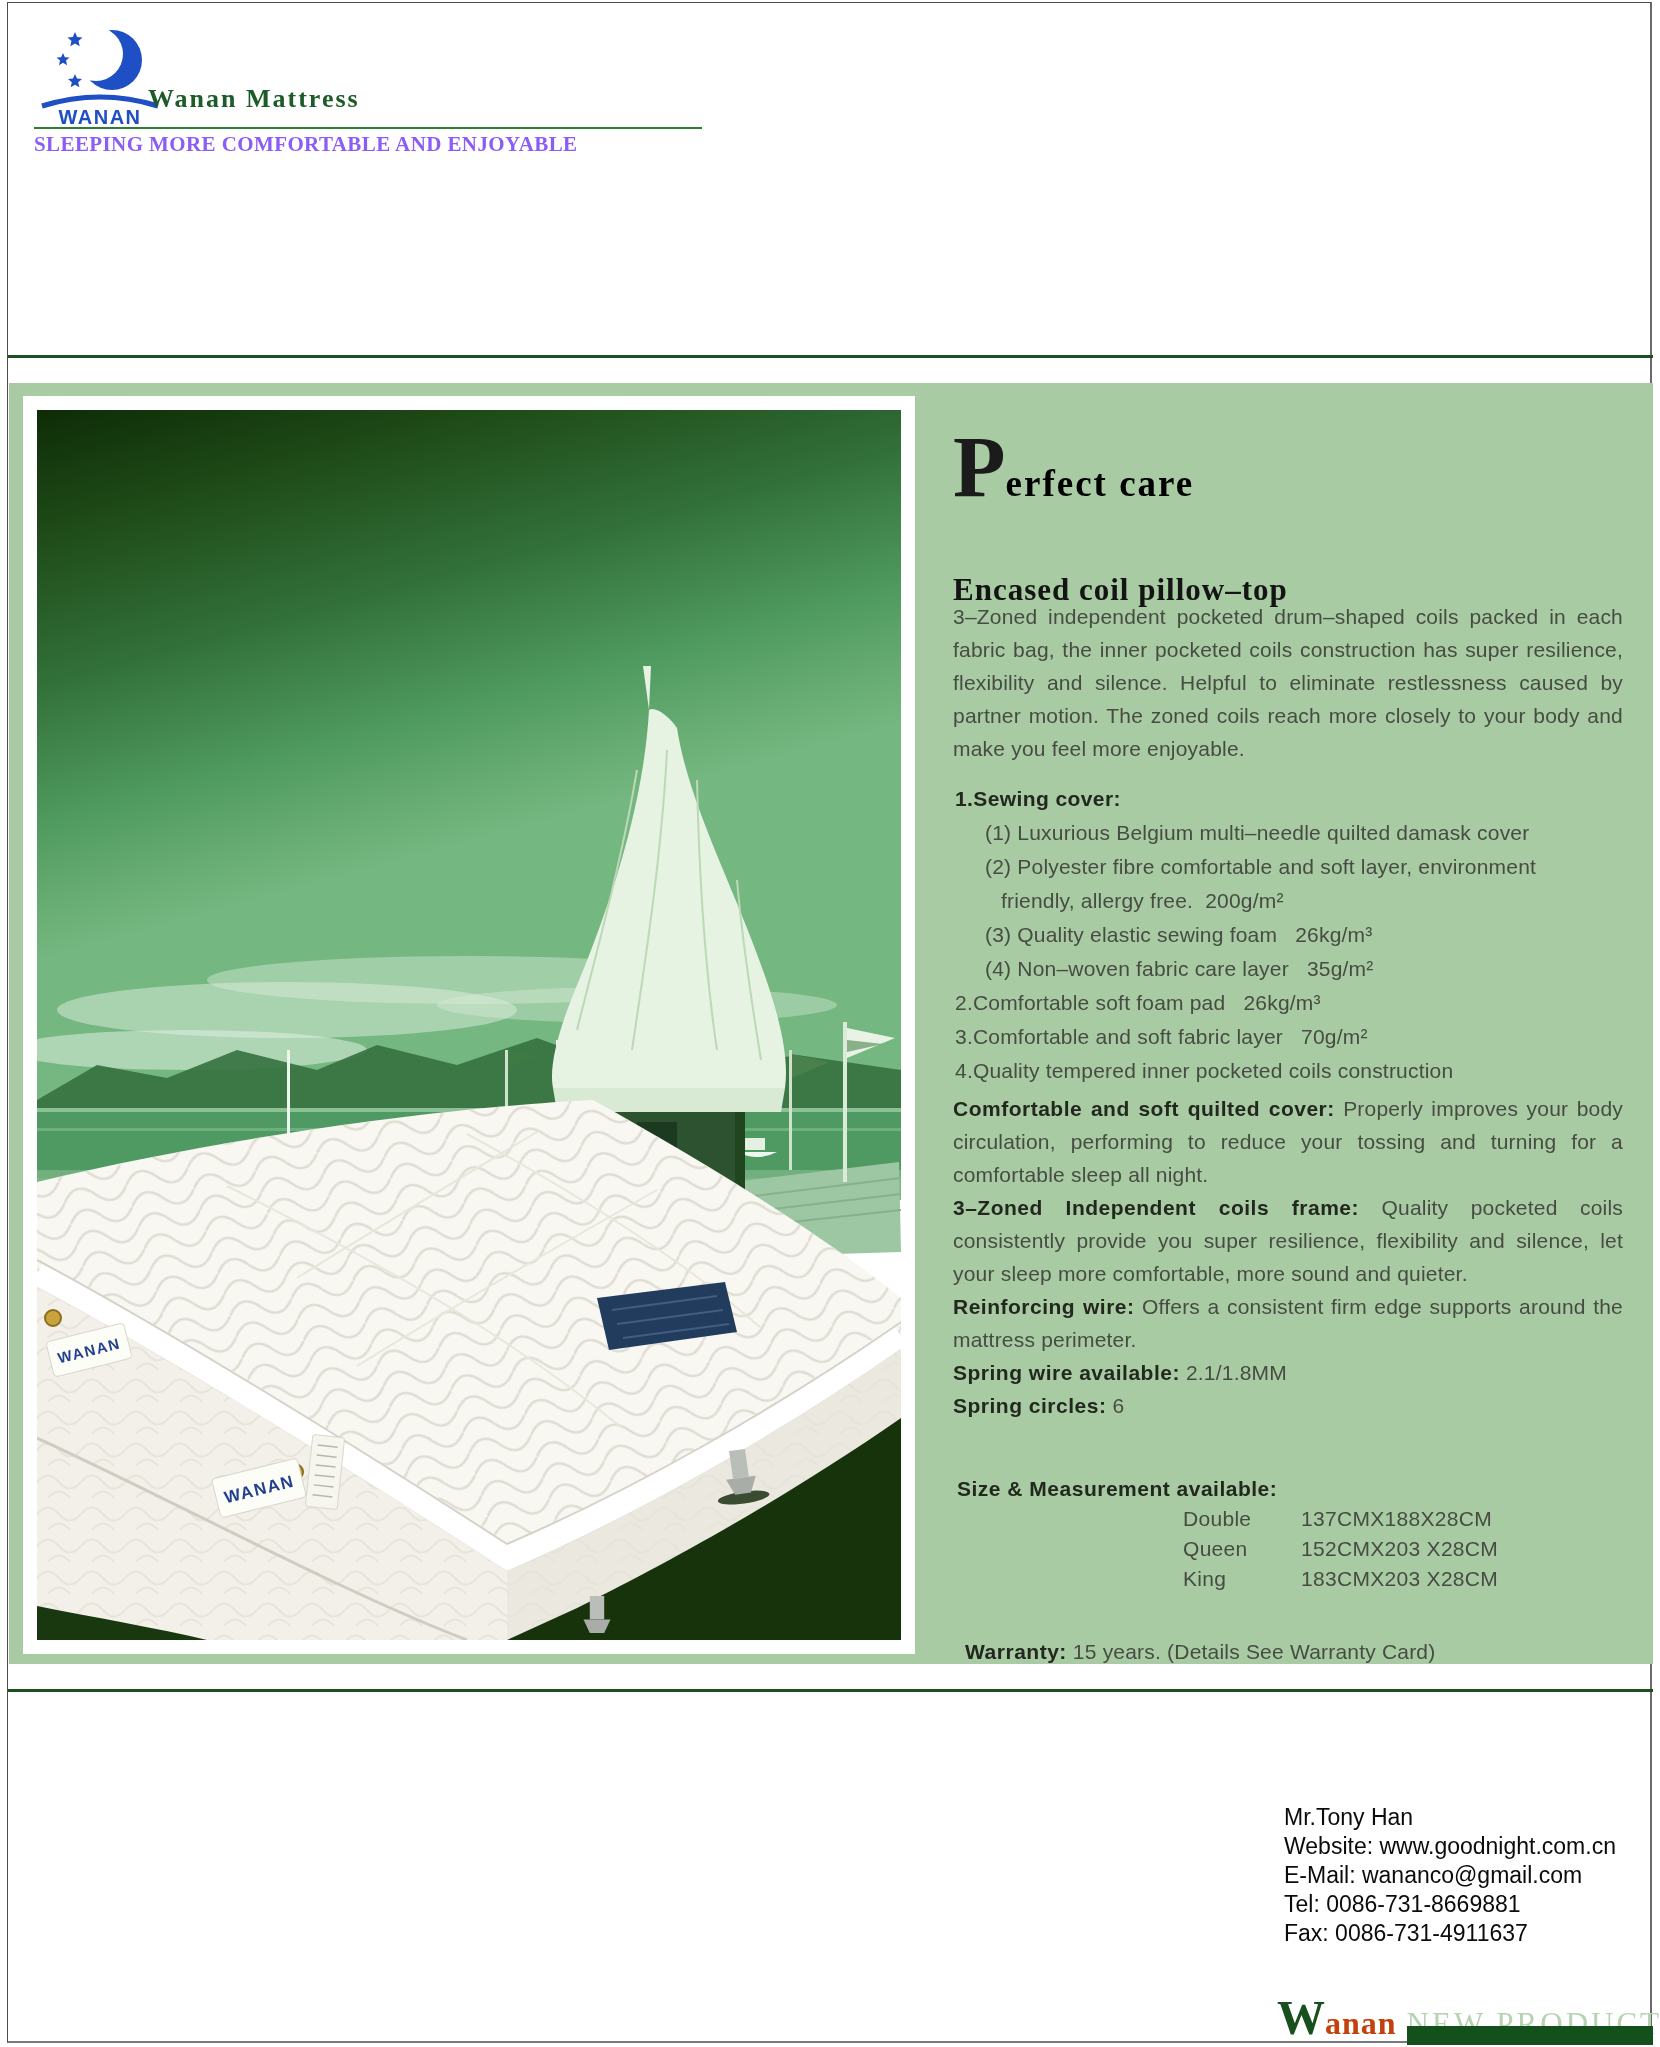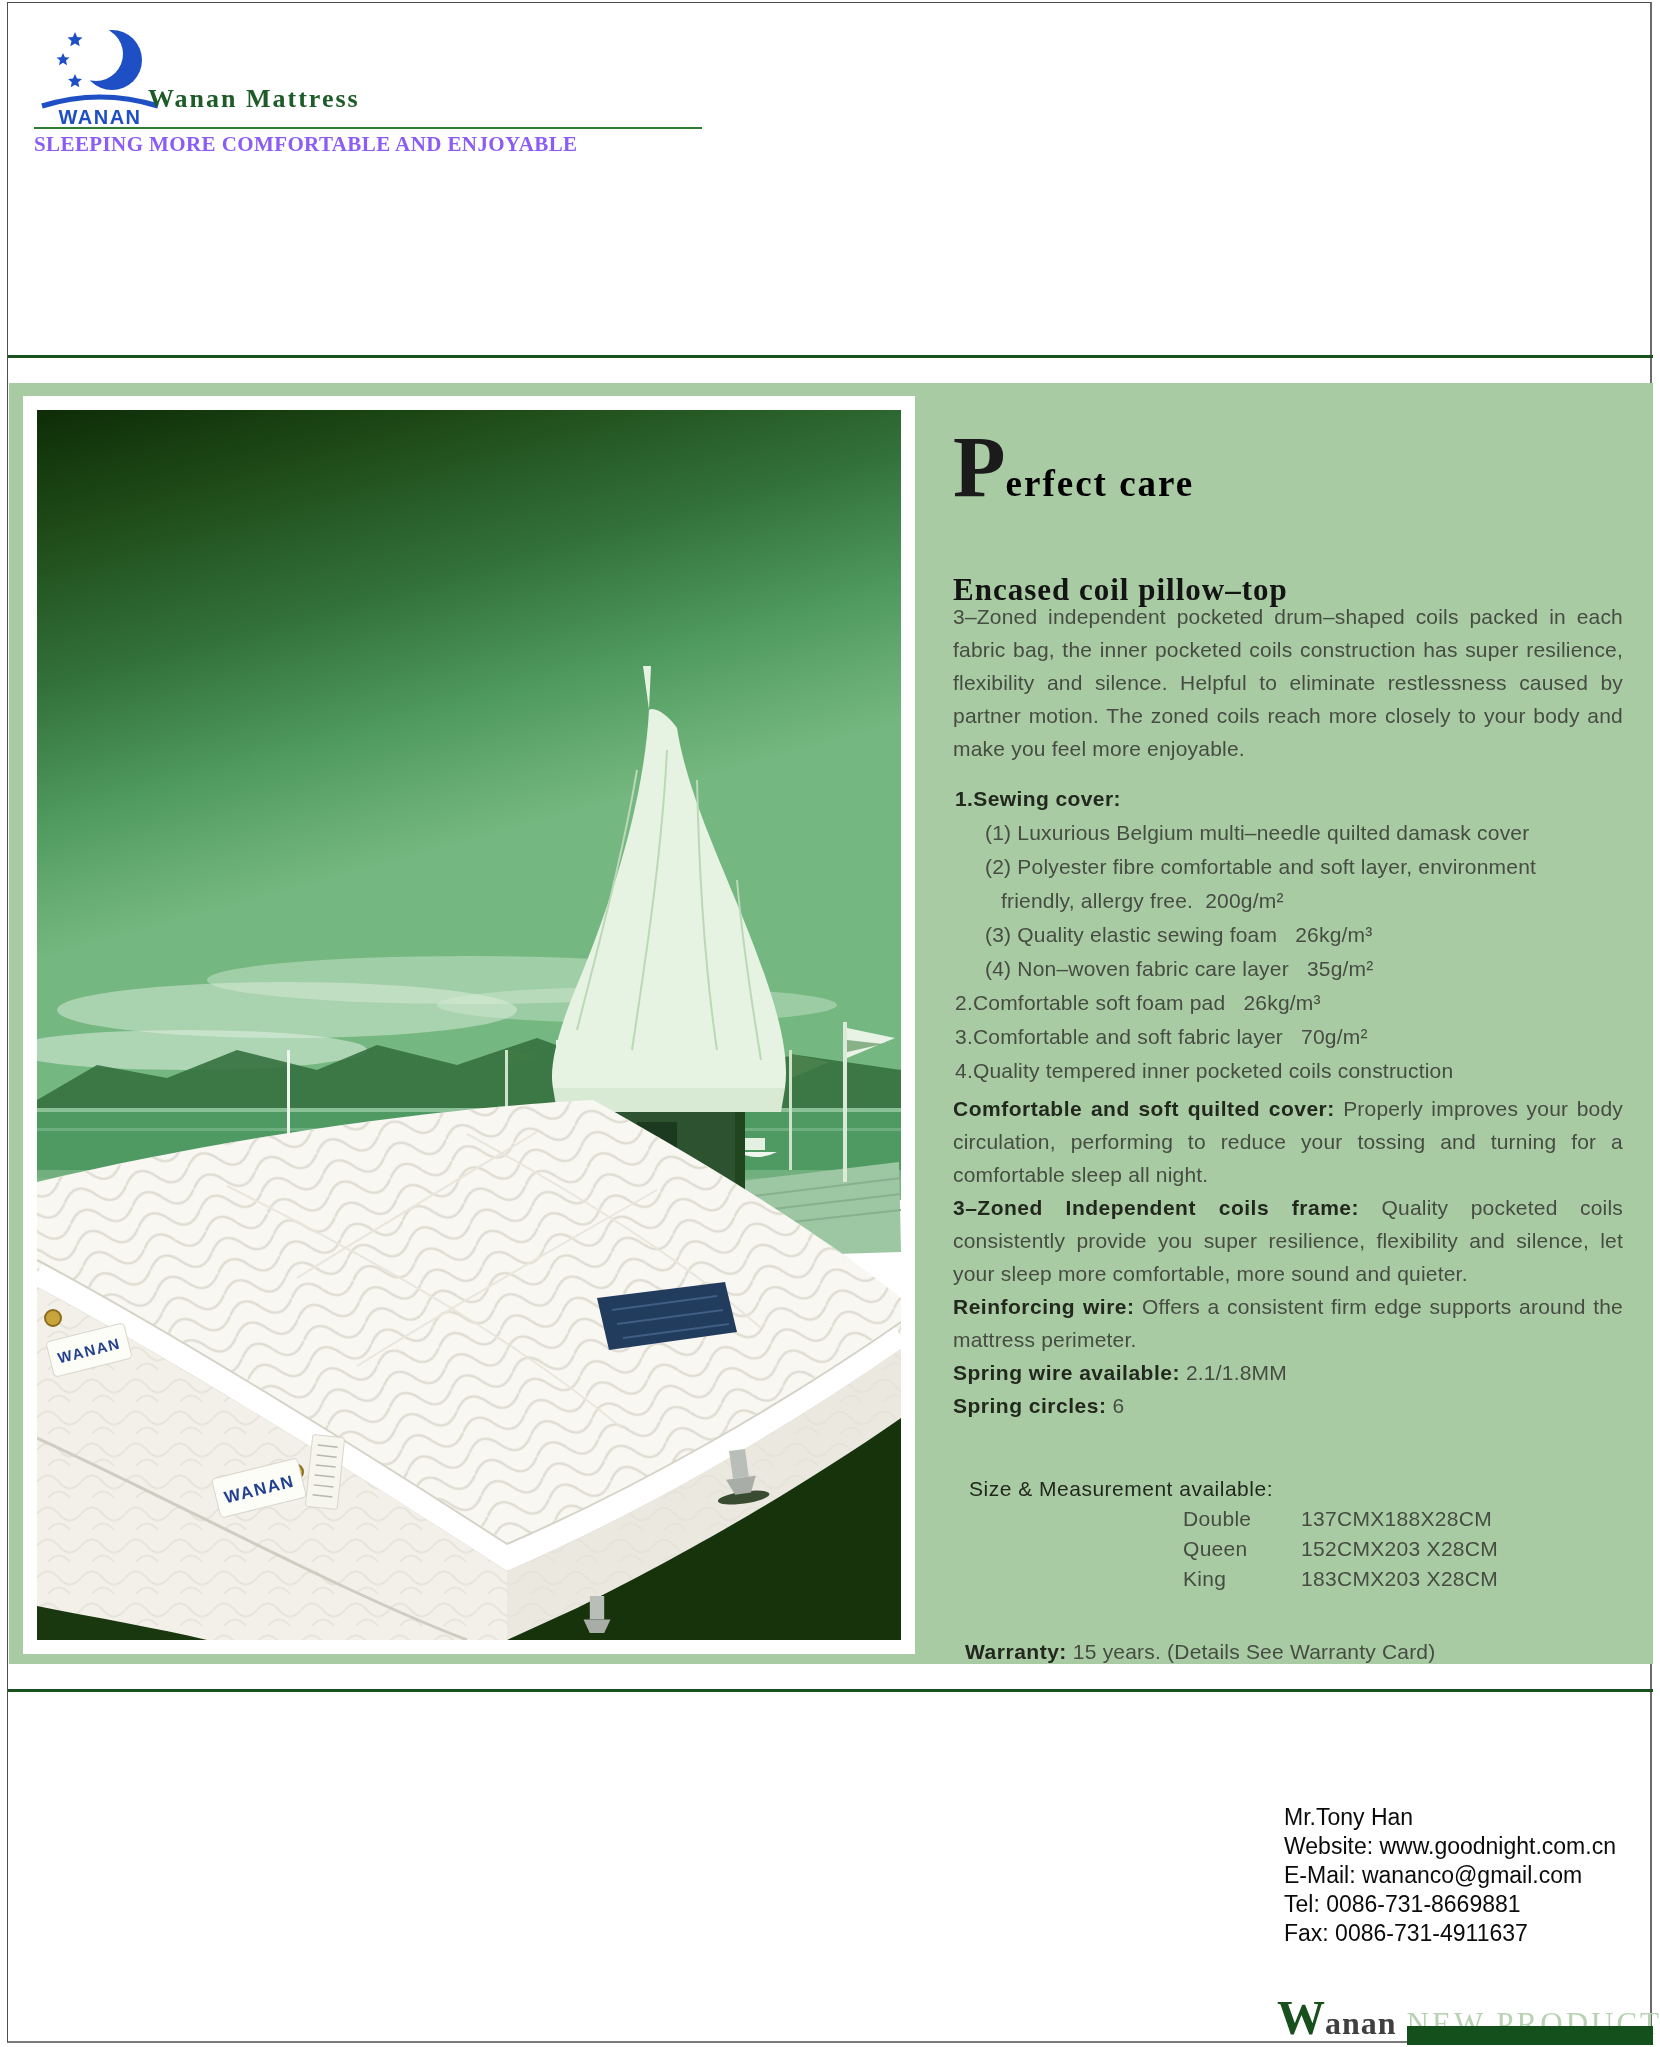--- a/index.html
+++ b/index.html
@@ -52,31 +52,31 @@
   .justify { text-align:justify; }
   .intro { top:600px; }
   .list-block { top:782px; line-height:34px; }
   .list-heading { font-weight:bold; color:#23281e; letter-spacing:0.4px; margin-left:2px; }
   .list-line { white-space:pre-wrap; margin-left:32px; }
   .list-line.deep { margin-left:48px; }
   .list-line.flush { margin-left:2px; }
   .features { top:1092px; }
   .features p { margin:0; }
   .f-label { font-weight:bold; color:#23281e; letter-spacing:0.5px; }
-  .size-heading { top:1477px; font-weight:normal; color:#23281e; font-size:21px; letter-spacing:0.5px; margin-left:16px; }
+  .size-heading { top:1477px; font-weight:bold; color:#23281e; font-size:21px; letter-spacing:0.5px; margin-left:4px; }
   .size-rows { top:1507px; }
   .size-row { display:flex; height:30px; font-size:21px; color:#474c42; letter-spacing:0.3px; margin-left:230px; }
   .size-name { width:118px; }
   .warranty { top:1602px; white-space:pre-wrap; }
 
   
   .contact { position:absolute; left:1284px; top:1803px; font-size:23px; line-height:29px; color:#0b0b0b; }
   .footer-brand { position:absolute; left:1277px; top:1990px; white-space:nowrap; }
   .footer-w    { font-family:"Liberation Serif", serif; font-weight:700; font-size:48px; color:#174f1d; }
-  .footer-rest { font-family:"Liberation Serif", serif; font-weight:700; font-size:32px; color:#404040; letter-spacing:1px; }
+  .footer-rest { font-family:"Liberation Serif", serif; font-weight:700; font-size:32px; color:#c2410c; letter-spacing:1px; }
   .footer-suffix { font-family:"Liberation Serif", serif; font-size:31px; color:#b7d3b2; letter-spacing:3px; margin-left:10px; }
   .footer-bar { position:absolute; left:1407px; top:2026px; width:246px; height:19px; background:#14501c; }
 </style>
 </head>
 <body>
 
 <div class="page-border"></div>
 
 <div class="logo-block">
   <svg viewBox="0 0 124 118" width="124" height="118">

